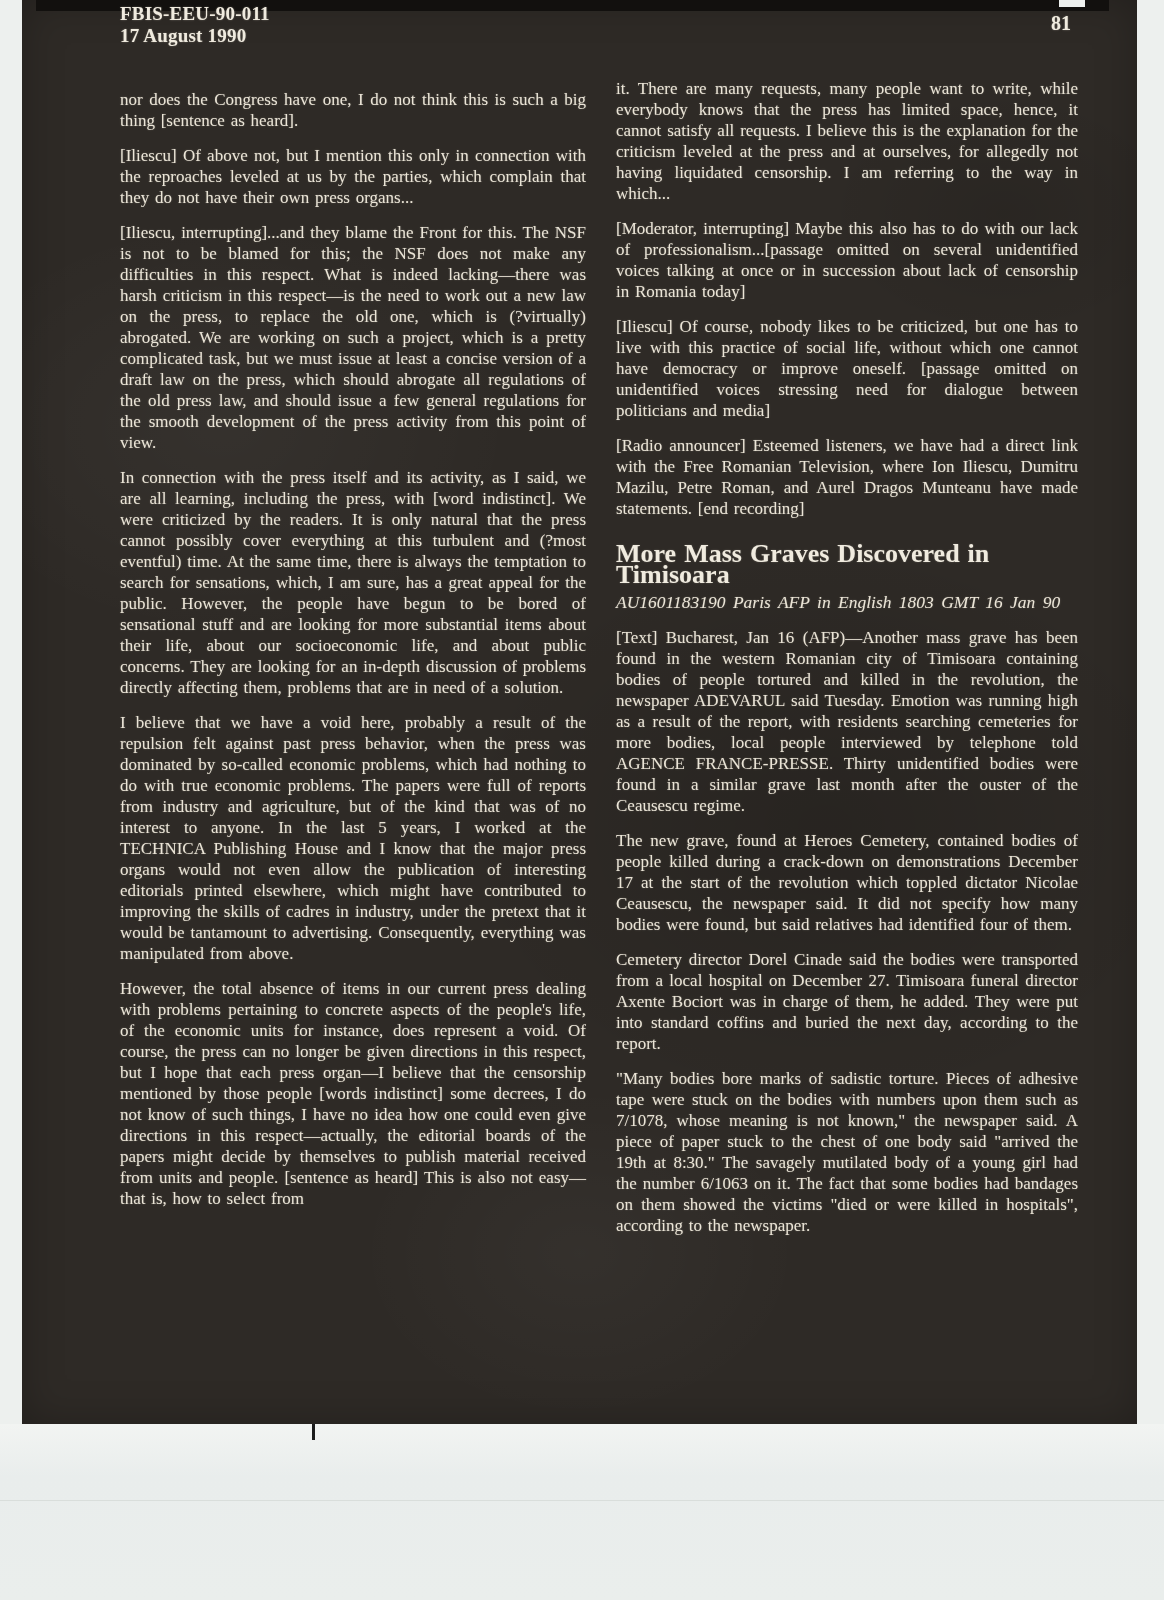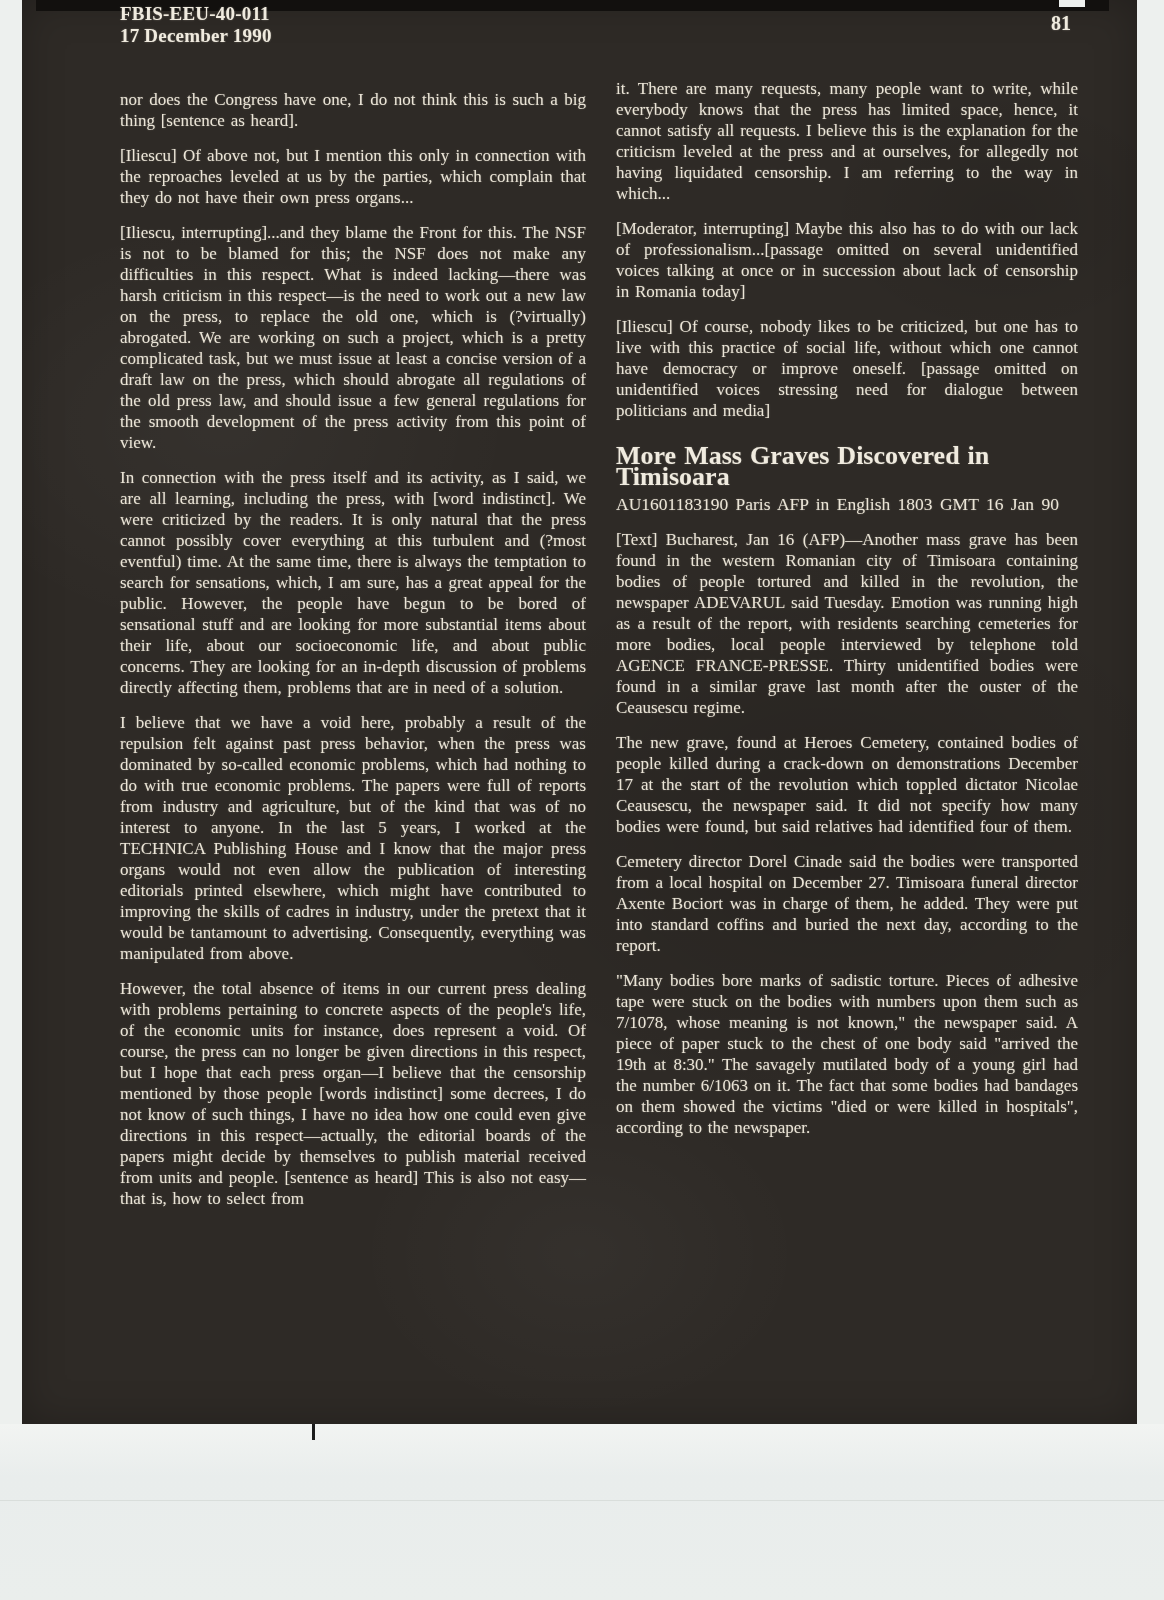--- a/index.html
+++ b/index.html
@@ -88,20 +88,21 @@
   .col p { margin: 0 0 14px 0; }
   .article-title {
     margin: 24px 0 6px 0;
     font-size: 26px;
     font-weight: bold;
     text-align: left;
     color: #f0ebdf;
   }
   .article-source {
     margin: 0 0 24px 0;
+    font-style: italic;
     font-size: 17.5px;
     line-height: 22px;
     text-align: left;
     word-spacing: 3px;
   }
   .tick-mark {
     position: absolute;
     left: 312px; top: 1424px;
     width: 3px; height: 16px;
     background: #1c1c1c;
@@ -122,38 +123,39 @@
 </head>
 <body>
 
 <div class="page">
 
   <div class="scan">
     <div class="top-band"></div>
     <div class="corner-notch"></div>
 
     <div class="hdr-left">
-      <div>FBIS-EEU-40-011</div>
-      <div>17 December 1990</div>
+      <div>FBIS-EEU-90-011</div>
+      <div>17 August 1990</div>
     </div>
     <div class="hdr-page">81</div>
 
     <div class="col col-left">
       <p>nor does the Congress have one, I do not think this is such a big thing [sentence as heard].</p>
       <p>[Iliescu] Of above not, but I mention this only in connection with the reproaches leveled at us by the parties, which complain that they do not have their own press organs...</p>
       <p>[Iliescu, interrupting]...and they blame the Front for this. The NSF is not to be blamed for this; the NSF does not make any difficulties in this respect. What is indeed lacking—there was harsh criticism in this respect—is the need to work out a new law on the press, to replace the old one, which is (?virtually) abrogated. We are working on such a project, which is a pretty complicated task, but we must issue at least a concise version of a draft law on the press, which should abrogate all regulations of the old press law, and should issue a few general regulations for the smooth development of the press activity from this point of view.</p>
       <p>In connection with the press itself and its activity, as I said, we are all learning, including the press, with [word indistinct]. We were criticized by the readers. It is only natural that the press cannot possibly cover everything at this turbulent and (?most eventful) time. At the same time, there is always the temptation to search for sensations, which, I am sure, has a great appeal for the public. However, the people have begun to be bored of sensational stuff and are looking for more substantial items about their life, about our socioeconomic life, and about public concerns. They are looking for an in-depth discussion of problems directly affecting them, problems that are in need of a solution.</p>
       <p>I believe that we have a void here, probably a result of the repulsion felt against past press behavior, when the press was dominated by so-called economic problems, which had nothing to do with true economic problems. The papers were full of reports from industry and agriculture, but of the kind that was of no interest to anyone. In the last 5 years, I worked at the TECHNICA Publishing House and I know that the major press organs would not even allow the publication of interesting editorials printed elsewhere, which might have contributed to improving the skills of cadres in industry, under the pretext that it would be tantamount to advertising. Consequently, everything was manipulated from above.</p>
       <p>However, the total absence of items in our current press dealing with problems pertaining to concrete aspects of the people's life, of the economic units for instance, does represent a void. Of course, the press can no longer be given directions in this respect, but I hope that each press organ—I believe that the censorship mentioned by those people [words indistinct] some decrees, I do not know of such things, I have no idea how one could even give directions in this respect—actually, the editorial boards of the papers might decide by themselves to publish material received from units and people. [sentence as heard] This is also not easy—that is, how to select from</p>
     </div>
 
     <div class="col col-right">
       <p>it. There are many requests, many people want to write, while everybody knows that the press has limited space, hence, it cannot satisfy all requests. I believe this is the explanation for the criticism leveled at the press and at ourselves, for allegedly not having liquidated censorship. I am referring to the way in which...</p>
       <p>[Moderator, interrupting] Maybe this also has to do with our lack of professionalism...[passage omitted on several unidentified voices talking at once or in succession about lack of censorship in Romania today]</p>
       <p>[Iliescu] Of course, nobody likes to be criticized, but one has to live with this practice of social life, without which one cannot have democracy or improve oneself. [passage omitted on unidentified voices stressing need for dialogue between politicians and media]</p>
+      <p>[Radio announcer] Esteemed listeners, we have had a direct link with the Free Romanian Television, where Ion Iliescu, Dumitru Mazilu, Petre Roman, and Aurel Dragos Munteanu have made statements. [end recording]</p>
 
       <h3 class="article-title">More Mass Graves Discovered in Timisoara</h3>
       <p class="article-source">AU1601183190 Paris AFP in English 1803 GMT 16 Jan 90</p>
 
       <p>[Text] Bucharest, Jan 16 (AFP)—Another mass grave has been found in the western Romanian city of Timisoara containing bodies of people tortured and killed in the revolution, the newspaper ADEVARUL said Tuesday. Emotion was running high as a result of the report, with residents searching cemeteries for more bodies, local people interviewed by telephone told AGENCE FRANCE-PRESSE. Thirty unidentified bodies were found in a similar grave last month after the ouster of the Ceausescu regime.</p>
       <p>The new grave, found at Heroes Cemetery, contained bodies of people killed during a crack-down on demonstrations December 17 at the start of the revolution which toppled dictator Nicolae Ceausescu, the newspaper said. It did not specify how many bodies were found, but said relatives had identified four of them.</p>
       <p>Cemetery director Dorel Cinade said the bodies were transported from a local hospital on December 27. Timisoara funeral director Axente Bociort was in charge of them, he added. They were put into standard coffins and buried the next day, according to the report.</p>
       <p>"Many bodies bore marks of sadistic torture. Pieces of adhesive tape were stuck on the bodies with numbers upon them such as 7/1078, whose meaning is not known," the newspaper said. A piece of paper stuck to the chest of one body said "arrived the 19th at 8:30." The savagely mutilated body of a young girl had the number 6/1063 on it. The fact that some bodies had bandages on them showed the victims "died or were killed in hospitals", according to the newspaper.</p>
     </div>
   </div>

